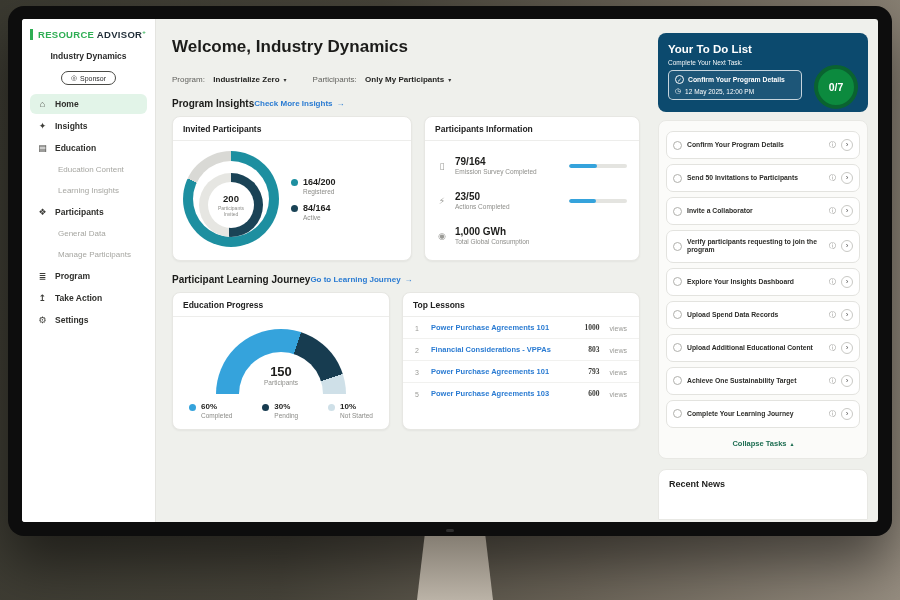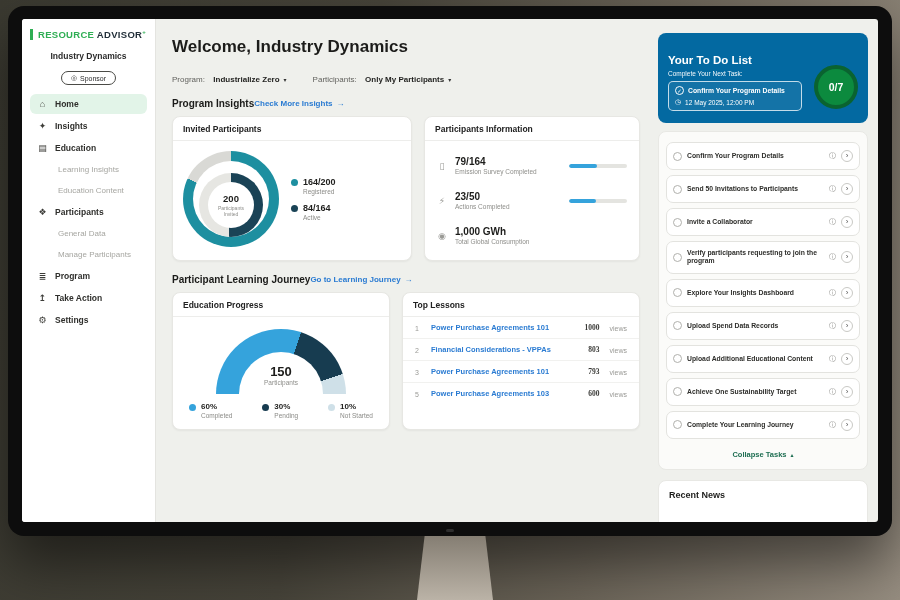--- a/index.html
+++ b/index.html
@@ -82,21 +82,21 @@
   
   .lessons{flex:1;display:flex;flex-direction:column;}
   .lesson-row{display:flex;align-items:flex-end;gap:8px;padding:6px 12px;border-bottom:1px solid #f1f1ef;}
   .lesson-row:last-child{border-bottom:none;}
   .lnum{font-size:7px;color:#9a9a96;width:8px;flex:none;}
   .ltitle{flex:1;font-size:7.5px;font-weight:bold;color:#2a7bd2;cursor:pointer;}
   .lvn{font-size:7.5px;font-weight:bold;color:#3a3a37;font-family:Liberation Serif, serif;}
   .lvs{font-size:7px;color:#9a9a96;margin-left:2px;}
   
   .todo{width:224px;flex:none;padding:14px 10px 0 4px;}
-  .todo-card{position:relative;background:#0369a1;border-radius:8px;padding:21px 10px 12px;color:#fff;}
+  .todo-card{position:relative;background:#0c4a6e;border-radius:8px;padding:10px 10px 12px;color:#fff;}
   .todo-title{font-size:11.5px;font-weight:bold;}
   .todo-sub{font-size:6.5px;margin-top:4px;opacity:.95;}
   .next-box{border:1px solid rgba(255,255,255,.75);border-radius:5px;padding:4px 6px;margin-top:4px;
     width:134px;background:rgba(255,255,255,.07);cursor:pointer;}
   .next-row{display:flex;align-items:center;gap:4px;}
   .nt-check{width:9px;height:9px;border:1px solid #fff;border-radius:50%;font-size:5.5px;line-height:8px;
     text-align:center;flex:none;}
   .nt-label{font-size:6.8px;font-weight:bold;}
   .next-time{display:flex;gap:4px;align-items:center;margin-top:3px;font-size:6.5px;}
   .nt-clock{font-size:7px;}
@@ -142,24 +142,24 @@
           </div>
           <div class="nav-item">
             <span class="nico">✦</span>
             <span class="nlabel">Insights</span>
           </div>
           <div class="nav-item">
             <span class="nico">▤</span>
             <span class="nlabel">Education</span>
           </div>
           <div class="nav-item sub">
+            <span class="nlabel">Education Content</span>
+          </div>
+          <div class="nav-item sub">
             <span class="nlabel">Learning Insights</span>
-          </div>
-          <div class="nav-item sub">
-            <span class="nlabel">Education Content</span>
           </div>
           <div class="nav-item">
             <span class="nico">❖</span>
             <span class="nlabel">Participants</span>
           </div>
           <div class="nav-item sub">
             <span class="nlabel">General Data</span>
           </div>
           <div class="nav-item sub">
             <span class="nlabel">Manage Participants</span>

